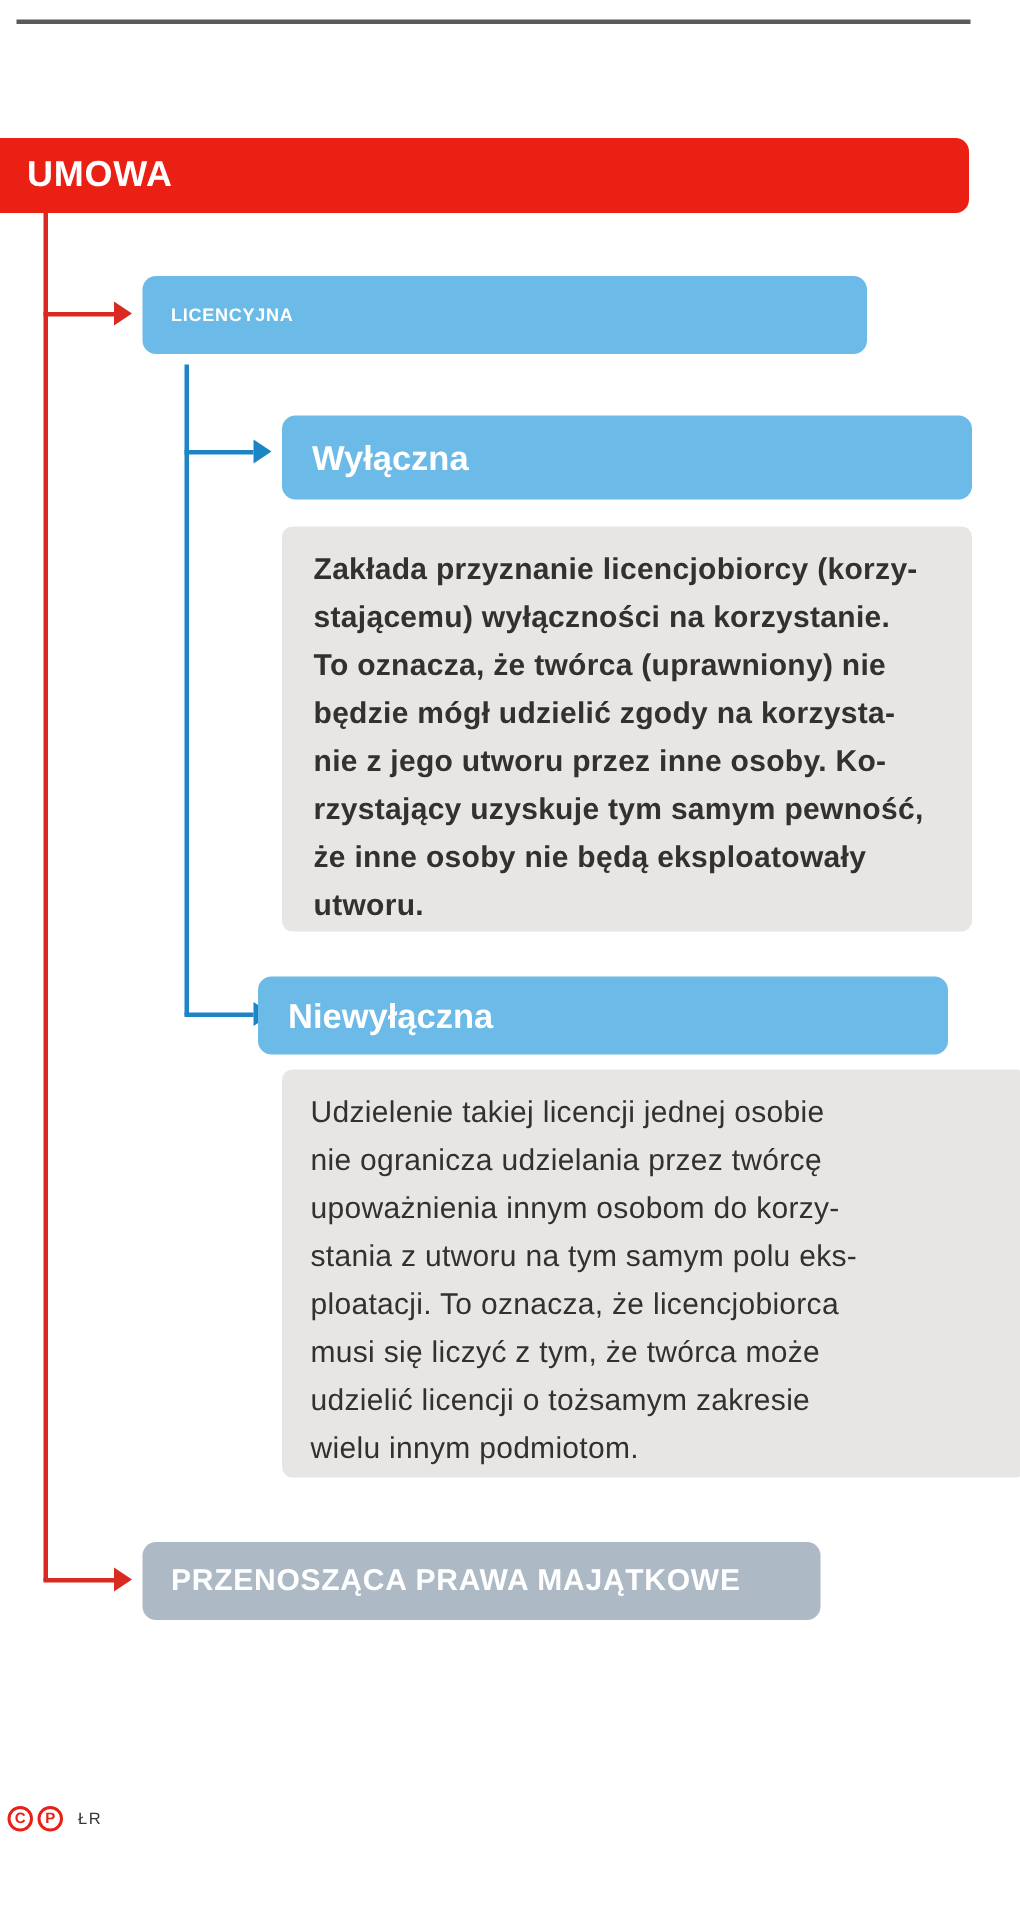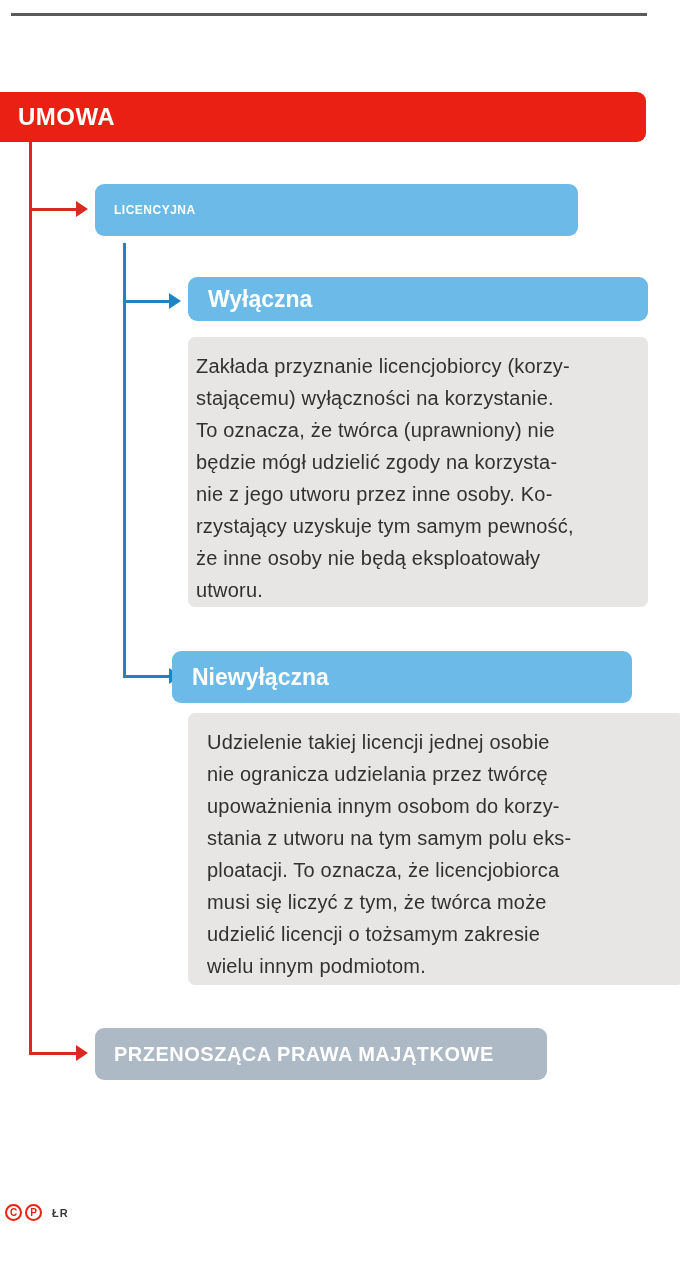--- a/index.html
+++ b/index.html
@@ -43,21 +43,21 @@
     border-radius:0 9px 9px 0;
     padding-left:18px;font-size:24px;letter-spacing:0.5px;
   }
   .bar-licencyjna{
     left:95px;top:184px;width:483px;height:52px;
     background:var(--blue-bar);
     border-radius:9px;
     padding-left:19px;font-size:12px;letter-spacing:0.5px;
   }
   .bar-wylaczna{
-    left:188px;top:277px;width:460px;height:44px;
+    left:188px;top:277px;width:460px;height:56px;
     background:var(--blue-bar);
     border-radius:9px;
     padding-left:20px;font-size:23px;
   }
   .bar-niewylaczna{
     left:172px;top:651px;width:460px;height:52px;
     background:var(--blue-bar);
     border-radius:9px;
     padding-left:20px;font-size:23px;
   }
@@ -69,21 +69,21 @@
   }
   .block{
     position:absolute;box-sizing:border-box;
     background:var(--grey-block);
     border-radius:7px;
     color:var(--body-text);
     font-size:20px;line-height:32px;
     white-space:pre;
     letter-spacing:0.2px;
   }
-  .block-1{left:188px;top:337px;width:460px;height:270px;padding:13px 16px 0 8px;}
+  .block-1{left:188px;top:351px;width:460px;height:270px;padding:13px 16px 0 21px;font-weight:bold;}
   .block-2{left:188px;top:713px;width:496px;height:272px;padding:13px 16px 0 19px;}
   .block-3{left:123px;top:1092px;width:525px;height:111px;padding:12px 16px 0 19px;}
 
   .vline{position:absolute;width:3px;}
   .vline-red{left:29px;top:142px;height:912px;background:var(--red-line);}
   .vline-blue{left:123px;top:243px;height:434px;background:var(--blue-line);}
 
   .hline{position:absolute;height:3px;}
   .hline-red{background:var(--red-line);}
   .hline-blue{background:var(--blue-line);}
@@ -105,21 +105,21 @@
     display:flex;align-items:center;gap:3px;
   }
   .circ{
     width:13px;height:13px;border:2px solid var(--red);border-radius:50%;
     color:var(--red);font-size:10px;font-weight:bold;
     display:flex;align-items:center;justify-content:center;
     line-height:1;
   }
   .credit{
     margin-left:7px;
-    font-size:11px;font-weight:bold;color:#39393a;letter-spacing:1px;
+    font-size:11px;font-weight:normal;color:#39393a;letter-spacing:1px;
   }
 </style>
 </head>
 <body>
 
 <div class="canvas">
 
   <div class="top-rule"></div>
 
 

